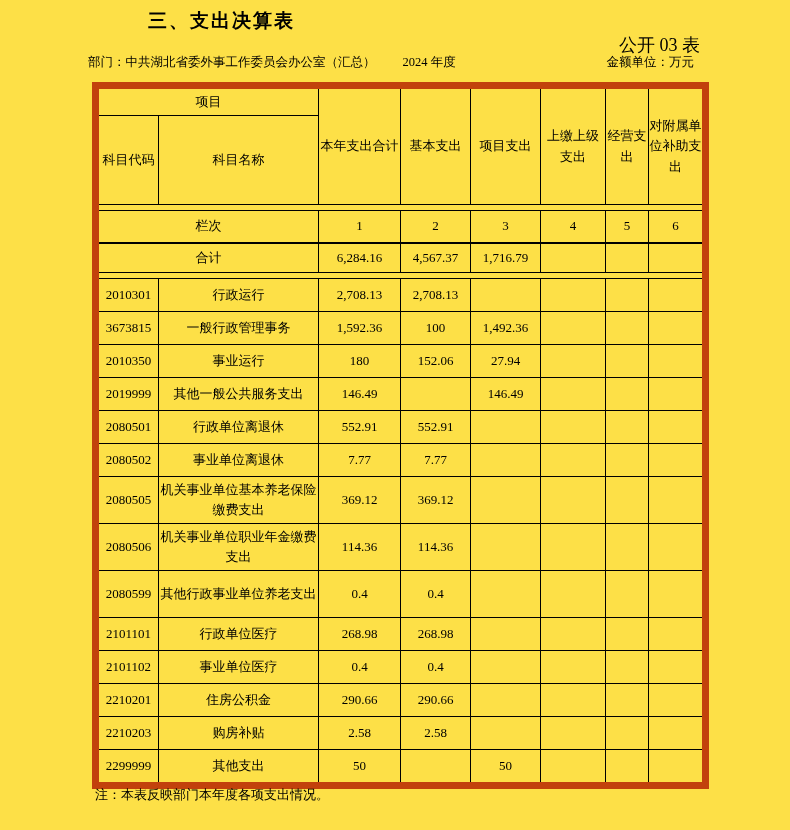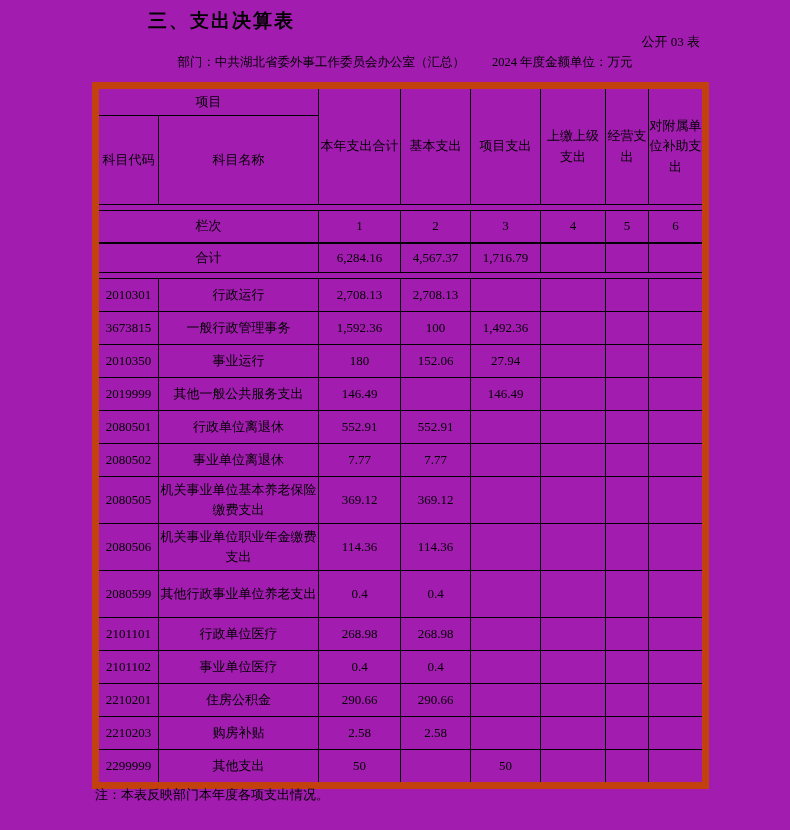--- a/index.html
+++ b/index.html
@@ -1,26 +1,26 @@
 <!DOCTYPE html>
 <html><head>
 <meta charset="utf-8">
 <style>
   html,body{margin:0;padding:0;background:#fff;}
   .page{
-    position:relative;width:790px;height:830px;background:#a21caf;color:#000;
+    position:relative;width:790px;height:830px;background:#fde047;color:#000;
     font-family:"Liberation Serif","DejaVu Serif",serif;overflow:hidden;
   }
   .title{
     position:absolute;left:148px;top:8px;
     font-family:"Liberation Sans","DejaVu Sans",sans-serif;
     font-size:19px;font-weight:bold;letter-spacing:2px;
   }
-  .doc-label{position:absolute;left:92px;top:33px;width:608px;text-align:right;font-size:13px;}
-  .meta{position:absolute;left:102px;top:54px;width:606px;display:flex;justify-content:center;font-size:12.5px;}
+  .doc-label{position:absolute;left:92px;top:33px;width:608px;text-align:right;font-size:18px;}
+  .meta{position:absolute;left:88px;top:54px;width:606px;display:flex;justify-content:space-between;font-size:12.5px;}
   .meta .left-group{white-space:nowrap;}
   .meta .year{margin-left:27px;}
   table.acct{
     position:absolute;left:92px;top:82px;width:610px;
     border-collapse:collapse;table-layout:fixed;
     border:7px solid #c2410c;font-size:13px;
   }
   table.acct th,table.acct td{
     border:1px solid #000;padding:0;text-align:center;vertical-align:middle;
     font-weight:normal;line-height:1.55;overflow:hidden;

